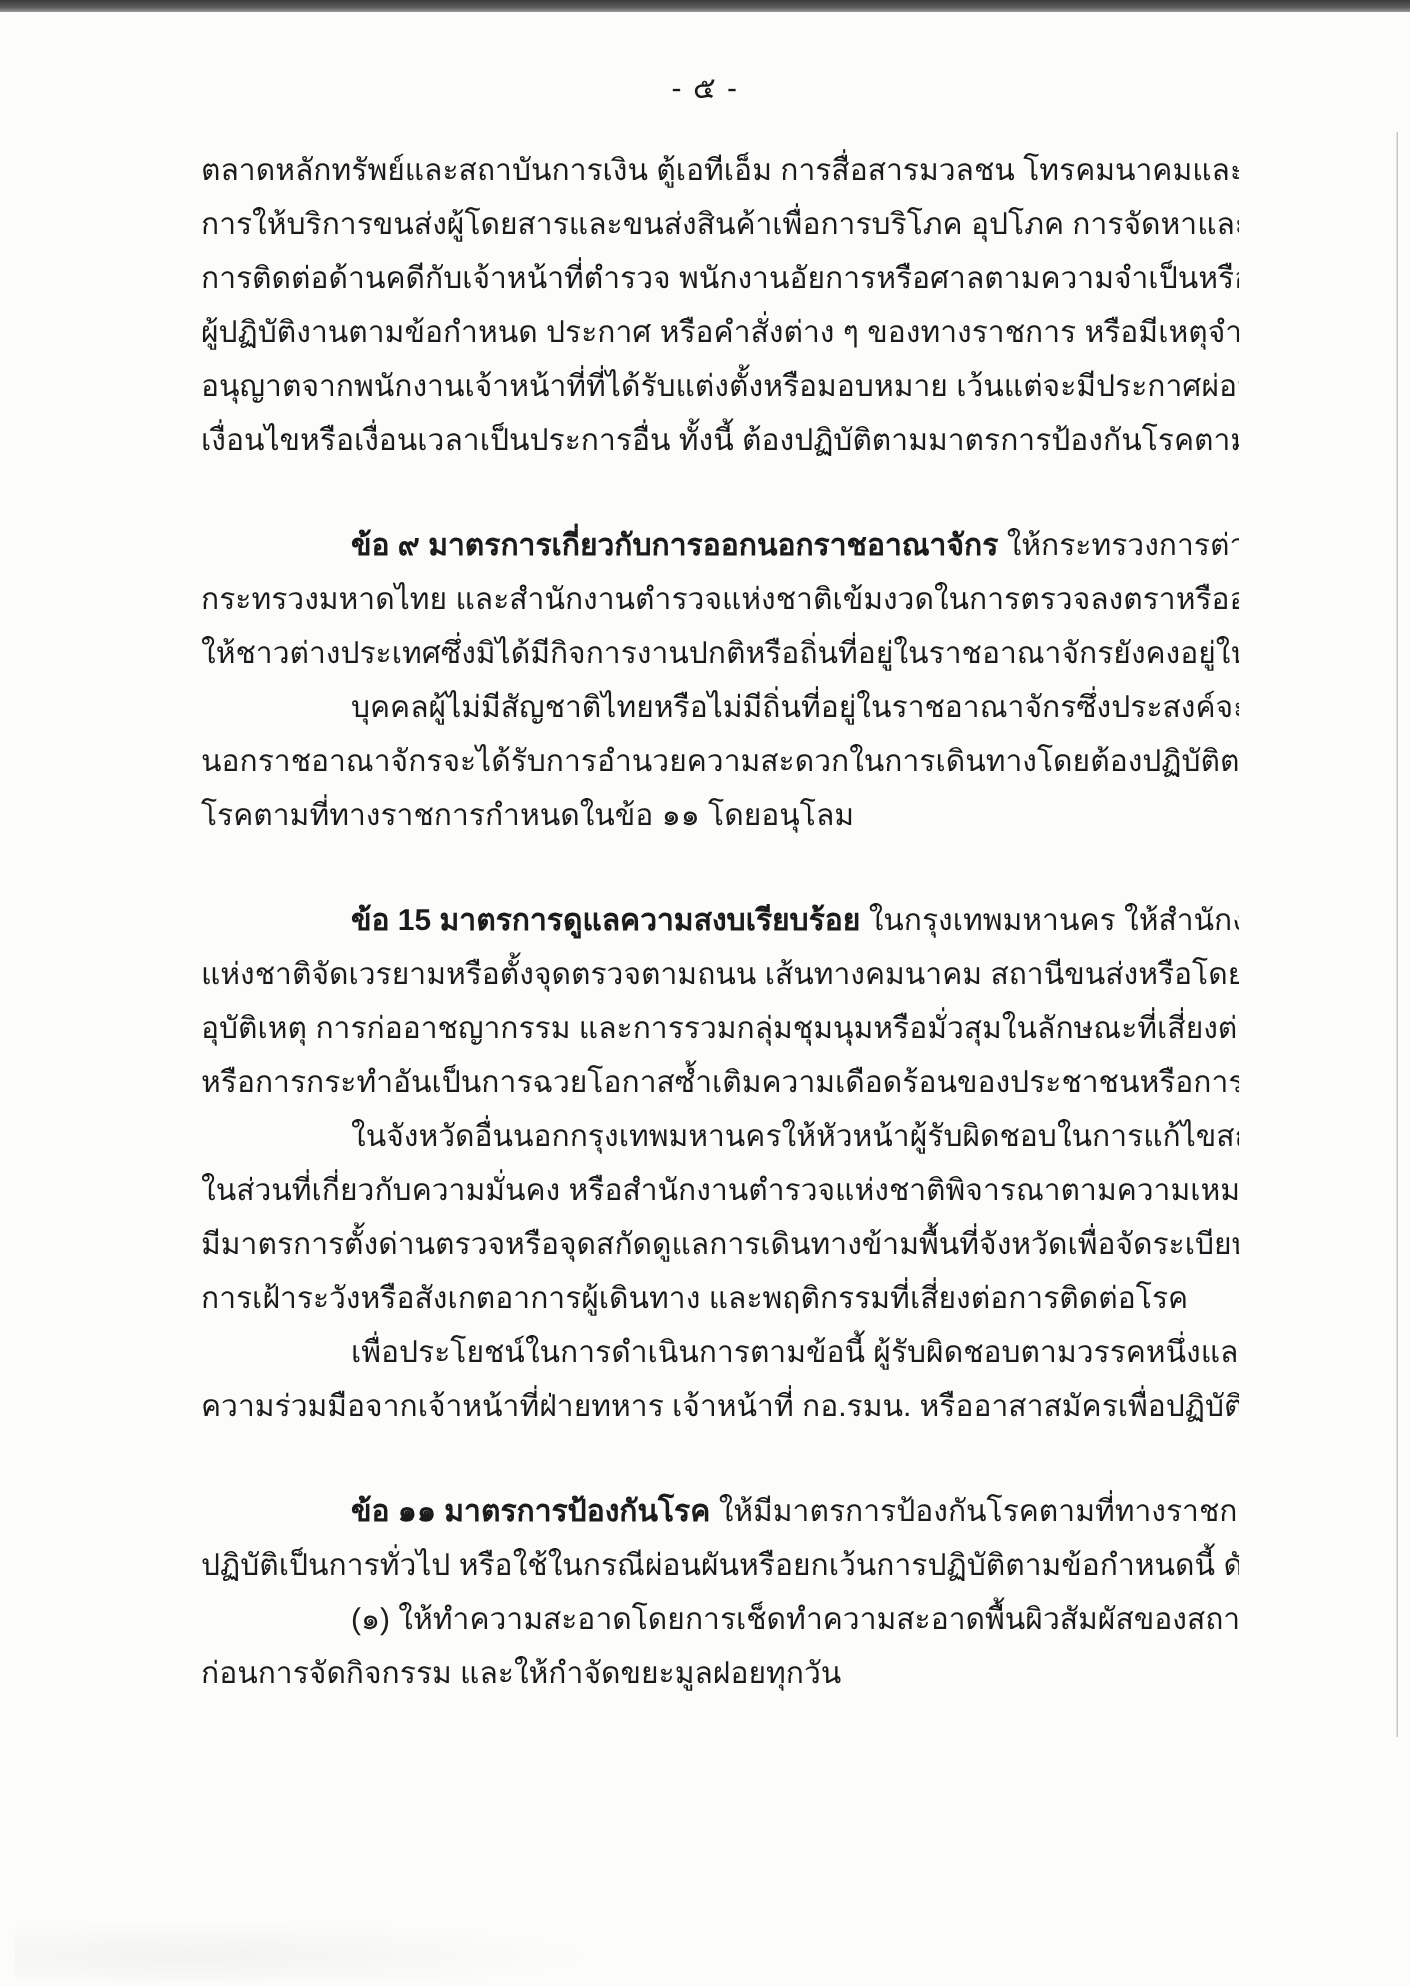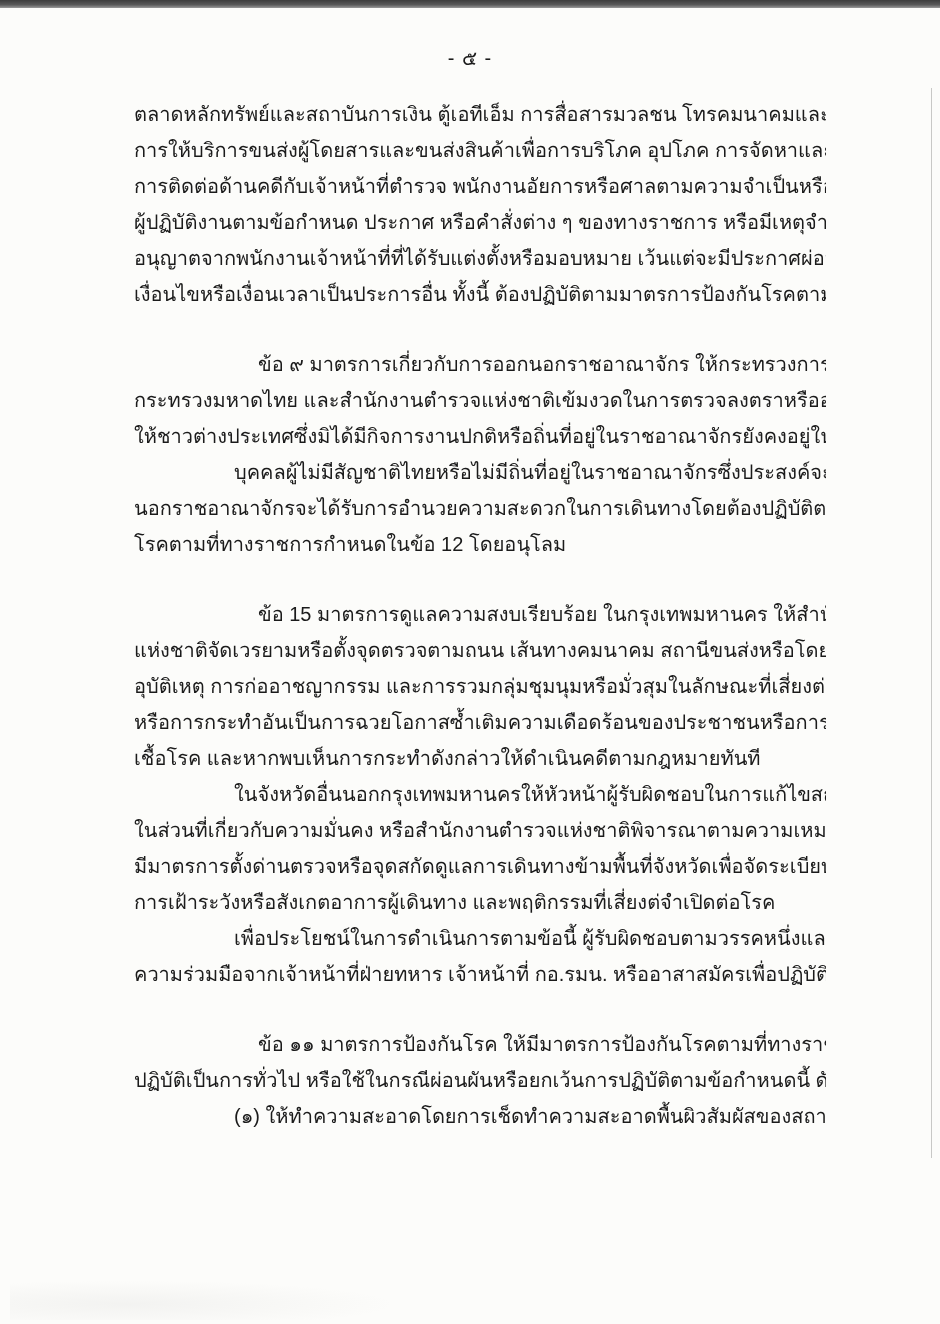--- a/index.html
+++ b/index.html
@@ -32,21 +32,21 @@
     position:absolute;top:96px;left:134px;width:692px;
     font-size:20px;line-height:36px;
   }
   .sec{margin-top:34px;}
   .line{
     height:36px;
     white-space:nowrap;
     overflow:hidden;
   }
   .indent{padding-left:100px;}
-  .b{font-weight:normal;margin-left:24px;}
+  .b{font-weight:bold;}
 </style>
 </head>
 <body>
 
 <div class="page">
   <div class="scan-top-edge"></div>
   <div class="scan-right-edge"></div>
   <div class="scan-bottom-smudge"></div>
 
   <div class="page-number">- ๕ -</div>
@@ -61,37 +61,37 @@
       <div class="line">อนุญาตจากพนักงานเจ้าหน้าที่ที่ได้รับแต่งตั้งหรือมอบหมาย เว้นแต่จะมีประกาศผ่อนผันหรือกำหนด</div>
       <div class="line">เงื่อนไขหรือเงื่อนเวลาเป็นประการอื่น ทั้งนี้ ต้องปฏิบัติตามมาตรการป้องกันโรคตามที่ทางราชการ</div>
     </div>
 
     <div class="sec">
       <div class="line indent"><span class="b">ข้อ ๙  มาตรการเกี่ยวกับการออกนอกราชอาณาจักร</span><span> ให้กระทรวงการต่างประเทศ</span></div>
       <div class="line">กระทรวงมหาดไทย และสำนักงานตำรวจแห่งชาติเข้มงวดในการตรวจลงตราหรือออกวีซ่าหรืออนุญาต</div>
       <div class="line">ให้ชาวต่างประเทศซึ่งมิได้มีกิจการงานปกติหรือถิ่นที่อยู่ในราชอาณาจักรยังคงอยู่ในราชอาณาจักร</div>
       <div class="line indent">บุคคลผู้ไม่มีสัญชาติไทยหรือไม่มีถิ่นที่อยู่ในราชอาณาจักรซึ่งประสงค์จะเดินทางออก</div>
       <div class="line">นอกราชอาณาจักรจะได้รับการอำนวยความสะดวกในการเดินทางโดยต้องปฏิบัติตามมาตรการป้องกัน</div>
-      <div class="line">โรคตามที่ทางราชการกำหนดในข้อ 12 โดยอนุโลม</div>
+      <div class="line">โรคตามที่ทางราชการกำหนดในข้อ ๑๑ โดยอนุโลม</div>
     </div>
 
     <div class="sec">
       <div class="line indent"><span class="b">ข้อ 15  มาตรการดูแลความสงบเรียบร้อย</span><span> ในกรุงเทพมหานคร ให้สำนักงานตำรวจ</span></div>
       <div class="line">แห่งชาติจัดเวรยามหรือตั้งจุดตรวจตามถนน เส้นทางคมนาคม สถานีขนส่งหรือโดยสาร เพื่อป้องกัน</div>
       <div class="line">อุบัติเหตุ การก่ออาชญากรรม และการรวมกลุ่มชุมนุมหรือมั่วสุมในลักษณะที่เสี่ยงต่อการแพร่เชื้อโรค</div>
       <div class="line">หรือการกระทำอันเป็นการฉวยโอกาสซ้ำเติมความเดือดร้อนของประชาชนหรือการกลั่นแกล้งเพื่อแพร่</div>
-      <div class="line">เชื้อโรค และหากพบเห็นการกระทำดังกล่าวให้ดำเนินคดีตามกฎหมายทันที</div>
       <div class="line indent">ในจังหวัดอื่นนอกกรุงเทพมหานครให้หัวหน้าผู้รับผิดชอบในการแก้ไขสถานการณ์ฉุกเฉิน</div>
       <div class="line">ในส่วนที่เกี่ยวกับความมั่นคง หรือสำนักงานตำรวจแห่งชาติพิจารณาตามความเหมาะสม แต่อย่างน้อยให้</div>
       <div class="line">มีมาตรการตั้งด่านตรวจหรือจุดสกัดดูแลการเดินทางข้ามพื้นที่จังหวัดเพื่อจัดระเบียบการเดินทาง การจราจร</div>
-      <div class="line">การเฝ้าระวังหรือสังเกตอาการผู้เดินทาง และพฤติกรรมที่เสี่ยงต่จำเปิดต่อโรค</div>
+      <div class="line">การเฝ้าระวังหรือสังเกตอาการผู้เดินทาง และพฤติกรรมที่เสี่ยงต่อการติดต่อโรค</div>
       <div class="line indent">เพื่อประโยชน์ในการดำเนินการตามข้อนี้ ผู้รับผิดชอบตามวรรคหนึ่งและวรรคสอง อาจขอ</div>
       <div class="line">ความร่วมมือจากเจ้าหน้าที่ฝ่ายทหาร เจ้าหน้าที่ กอ.รมน. หรืออาสาสมัครเพื่อปฏิบัติการร่วมกันก็ได้</div>
     </div>
 
     <div class="sec">
       <div class="line indent"><span class="b">ข้อ ๑๑ มาตรการป้องกันโรค</span><span> ให้มีมาตรการป้องกันโรคตามที่ทางราชการกำหนดเพื่อใช้</span></div>
       <div class="line">ปฏิบัติเป็นการทั่วไป หรือใช้ในกรณีผ่อนผันหรือยกเว้นการปฏิบัติตามข้อกำหนดนี้ ดังนี้</div>
       <div class="line indent">(๑) ให้ทำความสะอาดโดยการเช็ดทำความสะอาดพื้นผิวสัมผัสของสถานที่ที่เกี่ยวข้อง</div>
+      <div class="line">ก่อนการจัดกิจกรรม และให้กำจัดขยะมูลฝอยทุกวัน</div>
     </div>
 
   </div>
 </div>
 
 </body></html>

